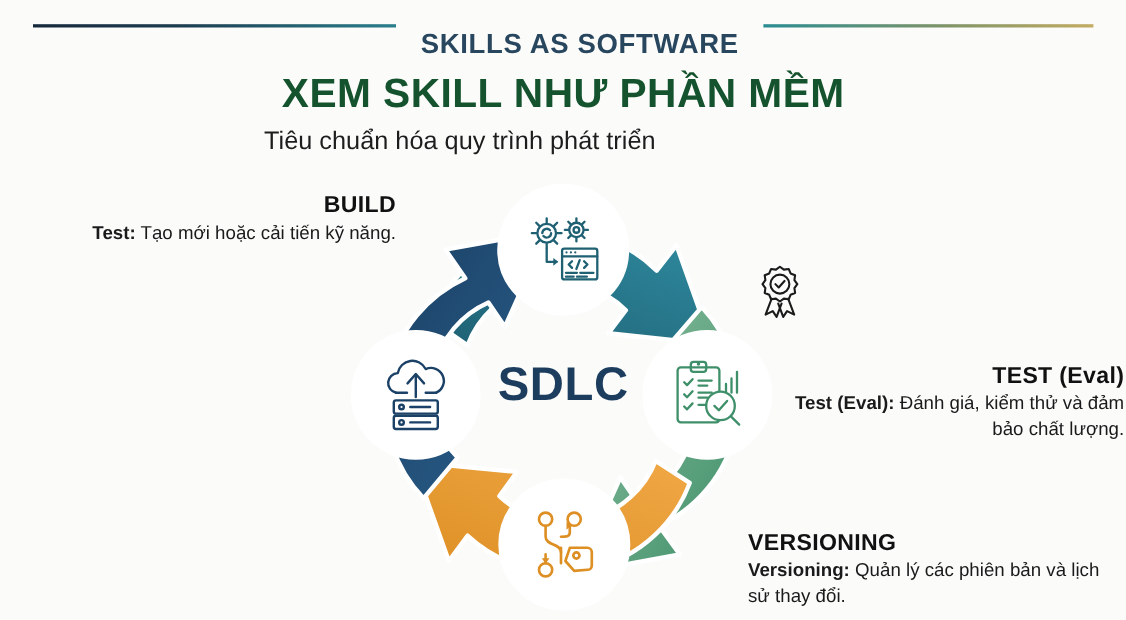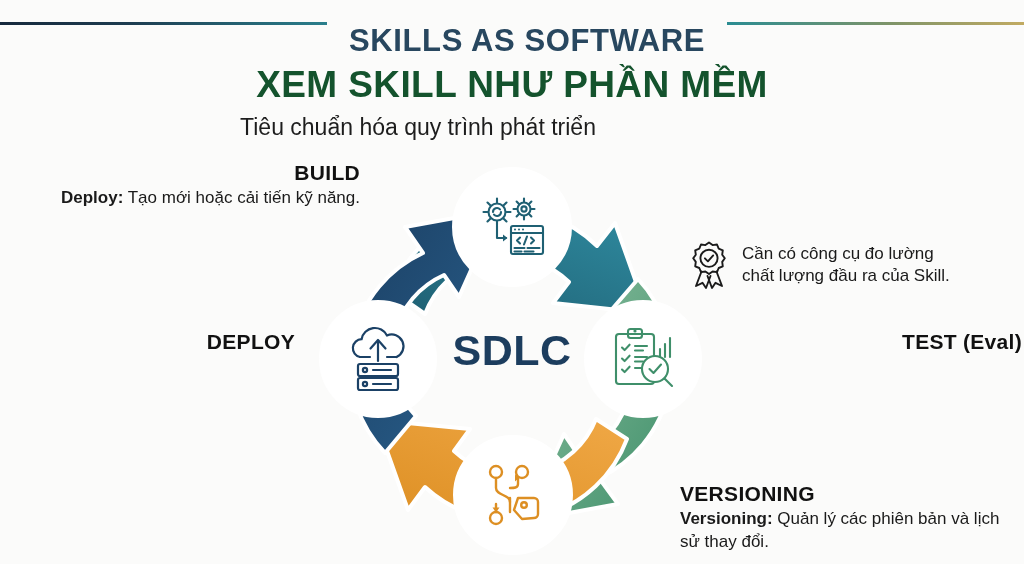--- a/index.html
+++ b/index.html
@@ -14,21 +14,21 @@
 
   
   #header-band{
     position:absolute; top:6px; left:0; width:1024px; height:34px;
     display:flex; align-items:center; justify-content:center; gap:0;
   }
   .rule{ height:3px; flex:0 0 auto; }
   #rule-left{ width:330px; background:linear-gradient(90deg,#16293c 0%,#1d3c50 40%,#2a7f8c 100%); }
   #rule-right{ width:300px; background:linear-gradient(90deg,#2a8c92 0%,#7f9468 55%,#c3ab62 100%); }
   #eyebrow-title{
-    font-size:31px; font-weight:bold; letter-spacing:.6px;
+    font-size:25px; font-weight:bold; letter-spacing:.6px;
     color:#28475f; padding:0 22px; white-space:nowrap;margin-top:35px;
   }
 
   
   #main-title{
     position:absolute; top:64px; left:0; width:1024px; text-align:center;
     font-size:37px; font-weight:bold; letter-spacing:.4px; color:#14532d;
   }
   #subtitle{
     position:absolute; top:114px; left:0; width:836px; text-align:center;
@@ -57,21 +57,21 @@
     position:absolute; left:0; top:163px; width:430px; text-align:center;
     font-size:43px; font-weight:bold; color:#1c3d5e; letter-spacing:.5px;
   }
 
   
   .blk{ position:absolute; }
   .blk .head{ font-size:21px; font-weight:bold; color:#111; letter-spacing:.3px; }
   .blk .body{ font-size:17px; color:#1a1a1a; line-height:1.33; margin-top:2px; }
   .blk .body b{ font-weight:bold; }
 
-  #blk-build { left:60px;  top:161px; width:300px; text-align:right; }
+  #blk-build { left:60px;  top:175px; width:300px; text-align:right; }
   #blk-deploy{ left:60px;  top:330px; width:235px; text-align:right; }
   #blk-test  { left:722px; top:330px; width:300px; text-align:right; }
   #blk-vers  { left:680px; top:482px; width:320px; text-align:left; }
 
   
   #note-measure{
     position:absolute; left:686px; top:240px; width:320px;
     display:flex; align-items:flex-start; gap:10px;
   }
   #note-measure .note-text{ font-size:17px; line-height:1.32; color:#1a1a1a; padding-top:3px; }
@@ -231,43 +231,39 @@
         <circle cx="22" cy="46" r="2.1"></circle>
         <circle cx="22" cy="60" r="2.1"></circle>
         <path d="M30 46h18M30 60h18"></path>
       </svg>
     </span>
   </div>
 </div>
 
 <div class="blk" id="blk-build">
   <div class="head">BUILD</div>
-  <div class="body"><b>Deploy:</b><span> Tạo mới hoặc cải tiến kỹ năng.</span></div>
+  <div class="body"><b>Test:</b><span> Tạo mới hoặc cải tiến kỹ năng.</span></div>
 </div>
 
 <div class="blk" id="blk-deploy">
-  <div class="head">DEPLOY</div>
 </div>
 
 <div class="blk" id="blk-test">
   <div class="head">TEST (Eval)</div>
+  <div class="body"><b>Test (Eval):</b><span> Đánh giá, kiểm thử và đảm bảo chất lượng.</span></div>
 </div>
 
 <div class="blk" id="blk-vers">
   <div class="head">VERSIONING</div>
   <div class="body"><b>Versioning:</b><span> Quản lý các phiên bản và lịch sử thay đổi.</span></div>
 </div>
 
 <div id="note-measure">
   <span>
     <svg width="46" height="50" viewBox="0 0 46 50" fill="none" stroke="#1b1b1b" stroke-width="1.9" stroke-linecap="round" stroke-linejoin="round">
       <path d="M23 2.5l3.6 2.6 4.4-.6 1.7 4.1 4.1 1.7-.6 4.4 2.6 3.6-2.6 3.6.6 4.4-4.1 1.7-1.7 4.1-4.4-.6-3.6 2.6-3.6-2.6-4.4.6-1.7-4.1-4.1-1.7.6-4.4L7.2 18.3l2.6-3.6-.6-4.4 4.1-1.7 1.7-4.1 4.4.6z"></path>
       <circle cx="23" cy="18.3" r="8.6"></circle>
       <path d="M18.9 18.3l3 3 5.3-5.9"></path>
       <path d="M15.5 31.5L10 46l6.5-3.2L20 48l4.5-12"></path>
       <path d="M30.5 31.5L36 46l-6.5-3.2L26 48l-4.5-12"></path>
     </svg>
   </span>
-  <div class="note-text">
-    <div>Cần có công cụ đo lường</div>
-    <div>chất lượng đầu ra của Skill.</div>
-  </div>
 </div>
 
 </body></html>

